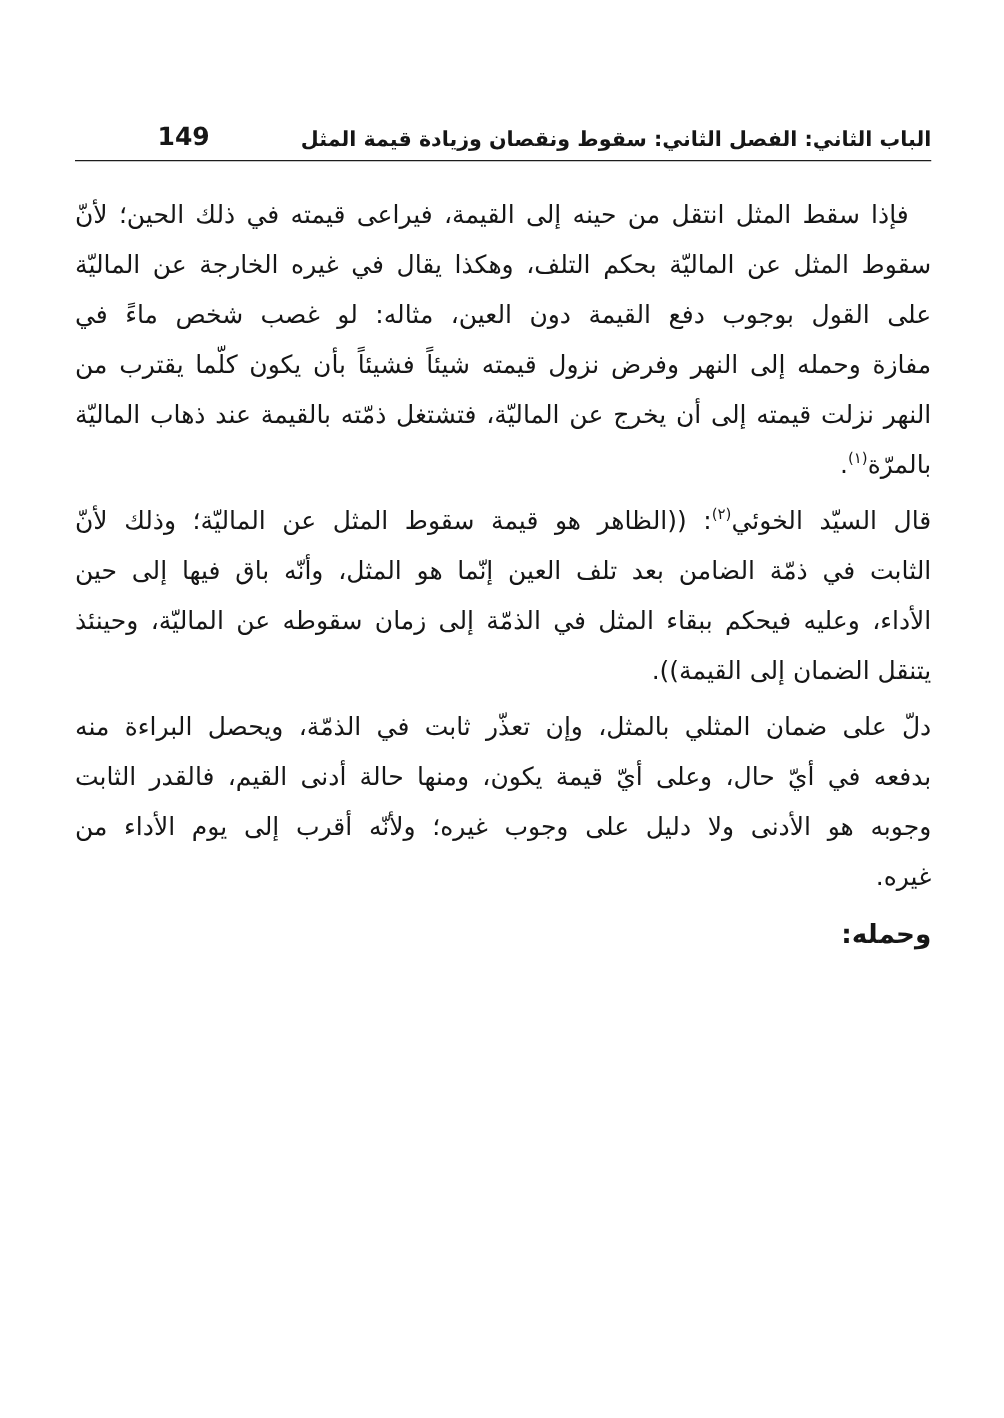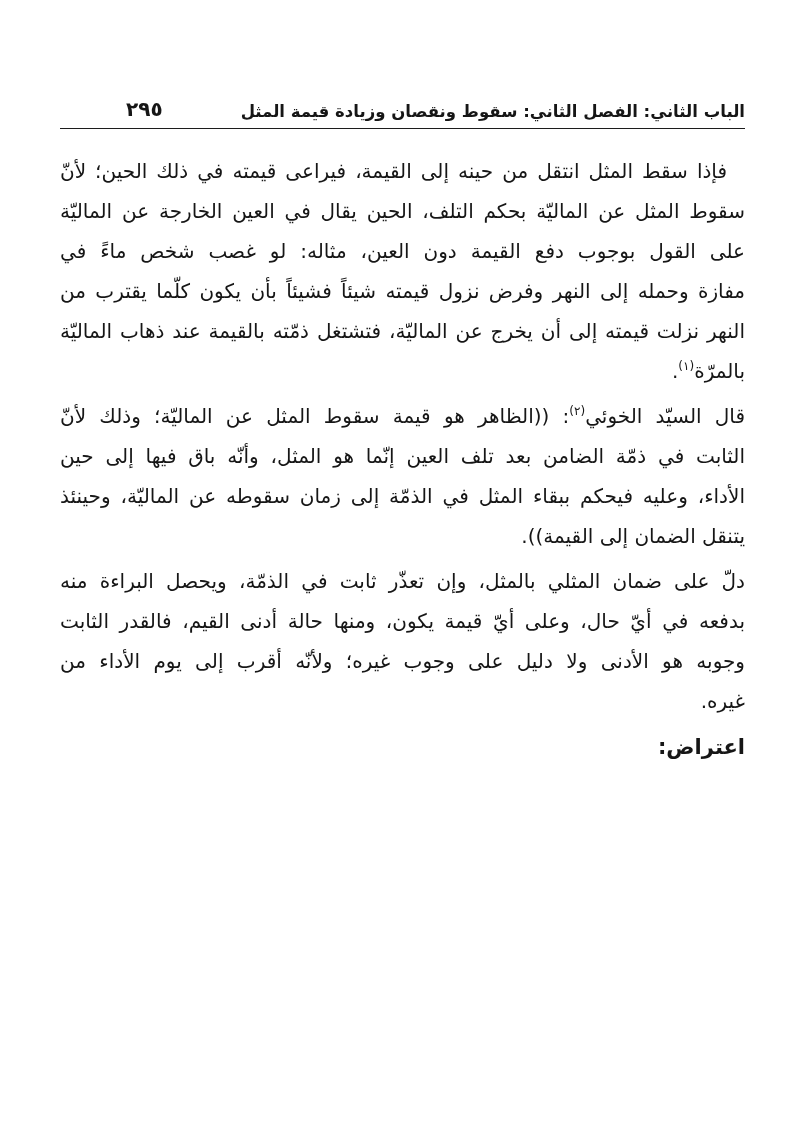--- a/index.html
+++ b/index.html
@@ -53,48 +53,48 @@
   }
   .fn-line { text-align:right; padding-left:0; padding-right:55px; }
 </style>
 </head>
 <body>
 
 <div class="page">
 
   <div class="header">
     <div class="header-title">الباب الثاني: الفصل الثاني: سقوط ونقصان وزيادة قيمة المثل</div>
-    <div class="page-number">٢٩٥</div>
+    <div class="page-number">149</div>
   </div>
 
   <div class="body">
 
 
     <div class="para">
       <div class="line ind">فإذا سقط المثل انتقل من حينه إلى القيمة، فيراعى قيمته في ذلك الحين؛ لأنّ</div>
-      <div class="line">سقوط المثل عن الماليّة بحكم التلف، الحين يقال في العين الخارجة عن الماليّة</div>
+      <div class="line">سقوط المثل عن الماليّة بحكم التلف، وهكذا يقال في غيره الخارجة عن الماليّة</div>
       <div class="line">على القول بوجوب دفع القيمة دون العين، مثاله: لو غصب شخص ماءً في</div>
       <div class="line">مفازة وحمله إلى النهر وفرض نزول قيمته شيئاً فشيئاً بأن يكون كلّما يقترب من</div>
       <div class="line">النهر نزلت قيمته إلى أن يخرج عن الماليّة، فتشتغل ذمّته بالقيمة عند ذهاب الماليّة</div>
       <div class="line end"><span>بالمرّة</span><sup class="fnref">(١)</sup><span>.</span></div>
     </div>
 
     <div class="para">
       <div class="line"><b class="speaker">قال السيّد الخوئي</b><sup class="fnref">(٢)</sup><span>: </span><span>((الظاهر هو قيمة سقوط المثل عن الماليّة؛ وذلك لأنّ</span></div>
       <div class="line">الثابت في ذمّة الضامن بعد تلف العين إنّما هو المثل، وأنّه باق فيها إلى حين</div>
       <div class="line">الأداء، وعليه فيحكم ببقاء المثل في الذمّة إلى زمان سقوطه عن الماليّة، وحينئذ</div>
       <div class="line end">يتنقل الضمان إلى القيمة)).</div>
     </div>
 
     <div class="para">
       <div class="line">دلّ على ضمان المثلي بالمثل، وإن تعذّر ثابت في الذمّة، ويحصل البراءة منه</div>
       <div class="line">بدفعه في أيّ حال، وعلى أيّ قيمة يكون، ومنها حالة أدنى القيم، فالقدر الثابت</div>
       <div class="line">وجوبه هو الأدنى ولا دليل على وجوب غيره؛ ولأنّه أقرب إلى يوم الأداء من</div>
       <div class="line end">غيره.</div>
     </div>
 
-    <div class="section-heading">اعتراض:</div>
+    <div class="section-heading">وحمله:</div>
 
 
   </div>
 
 
 </div>
 
 </body></html>

